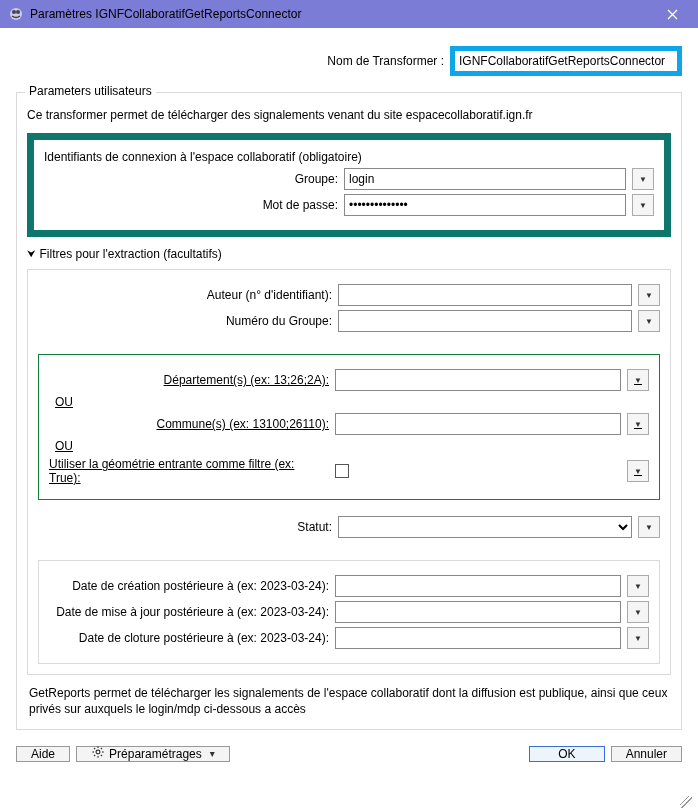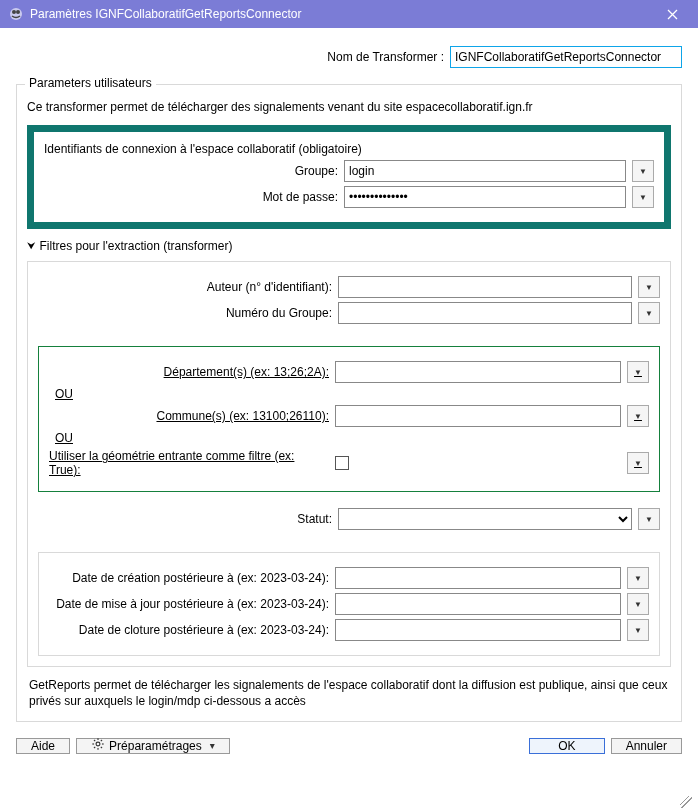--- a/index.html
+++ b/index.html
@@ -12,21 +12,21 @@
   .window {
     width: 698px;
     height: 812px;
     background: #fff;
     position: relative;
     box-shadow: 0 8px 24px rgba(0,0,0,0.25);
     margin: 0;
   }
   .titlebar {
     background: #7b7cd6;
-    color: #ffffff;
+    color: #000000;
     height: 28px;
     display: flex;
     align-items: center;
     padding: 0 4px 0 8px;
     font-size: 12px;
   }
   .titlebar .icon {
     width: 16px; height: 16px; margin-right: 6px;
     display: inline-flex; align-items:center; justify-content:center;
   }
@@ -46,21 +46,21 @@
   }
   .row .lbl {
     text-align: right;
     padding-right: 6px;
     white-space: nowrap;
   }
   .transformer-row { margin-bottom: 16px; justify-content:flex-end; }
   .transformer-row .lbl { width: 300px; }
   .transformer-row input {
     width: 232px;
-    border: 1px solid #0ea5e9;
+    border: 5px solid #0ea5e9;
     padding: 3px 4px;
     font-size: 12px;
     outline: none;
   }
   .groupbox {
     border: 1px solid #d9d9d9;
     margin: 8px 0 12px 0;
     padding: 10px 10px 10px 10px;
     position: relative;
   }
@@ -203,21 +203,21 @@
             <input type="password" value="motdepassemotd" style="">
             <div class="dd-btn">
                 <span class="tri">▼</span>
               </div>
           </div>
         </div>
       </div>
 
       <div class="collapsible-header">
         <span style="font-size:10px;">⮟</span>
-        <span>Filtres pour l'extraction (transformer)</span>
+        <span>Filtres pour l'extraction (facultatifs)</span>
       </div>
 
       <div class="fieldset-inner" style="border:1px solid #d9d9d9;">
 
         <div class="input-line">
           <div class="lbl">Auteur (n° d'identifiant):</div>
           <div class="field-wrap">
             <input type="text" value="" style="">
             <div class="dd-btn">
                 <span class="tri">▼</span>

